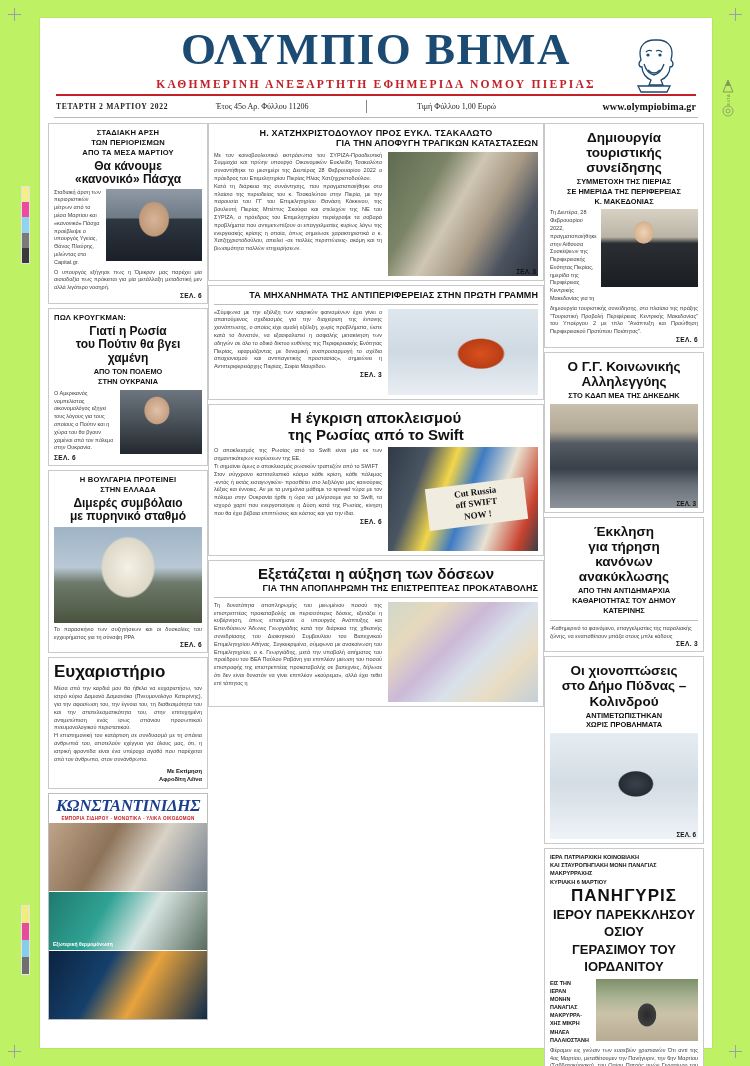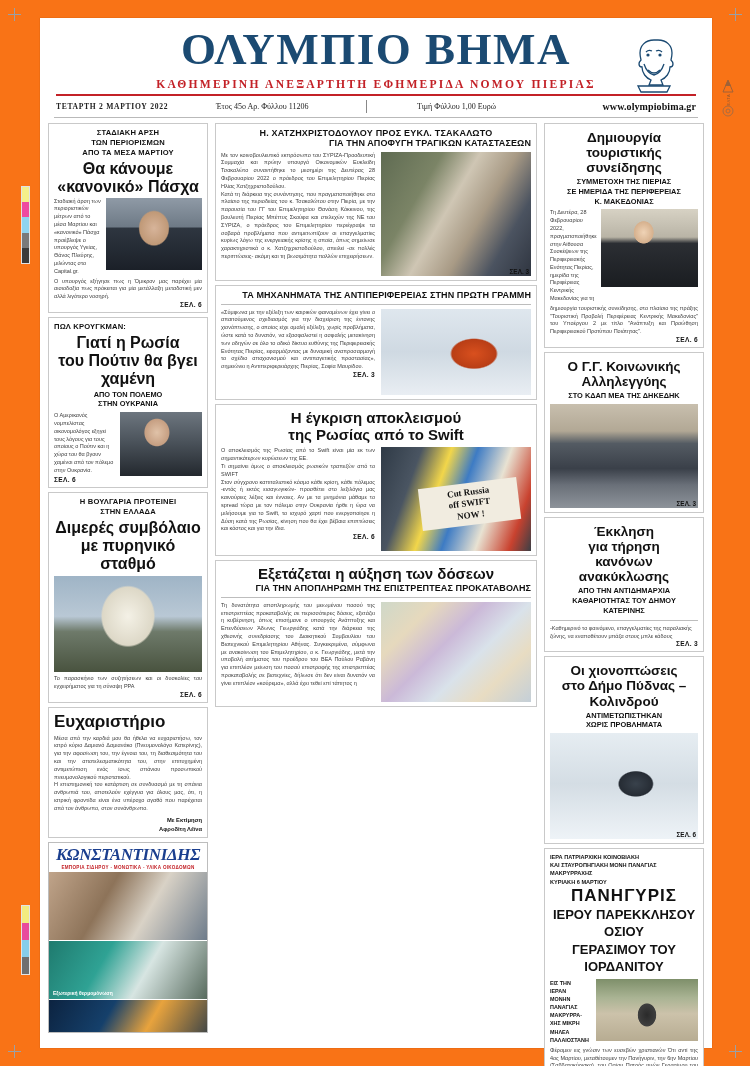--- a/index.html
+++ b/index.html
@@ -5,21 +5,21 @@
   * { box-sizing: border-box; margin: 0; padding: 0; }
   html, body {
     width: 750px; height: 1066px;
     background: #ffffff;
     font-family: "Liberation Sans", sans-serif;
     overflow: hidden;
   }
   .page {
     position: relative;
     width: 750px; height: 1066px;
-    background: #f97316;
+    background: #bef264;
   }
 
   
   .regmark { position: absolute; width: 13px; height: 13px; }
   .regmark::before, .regmark::after {
     content: ""; position: absolute; background: #9aa0a6;
   }
   .regmark::before { left: 6px; top: 0; width: 1px; height: 13px; }
   .regmark::after { top: 6px; left: 0; height: 1px; width: 13px; }
   .rm-tl { left: 8px; top: 8px; }
@@ -100,41 +100,40 @@
     width: 20px; height: 58px;
     display: flex; flex-direction: column; align-items: center;
     opacity: .55;
   }
   .elta-txt { font-size: 4px; writing-mode: vertical-rl; transform: rotate(180deg); letter-spacing: .4px; color: #444; }
 
   
   .cols {
     display: flex;
     padding: 5px 8px 8px 8px;
-    gap: 7px;
     height: 923px;
   }
   .col-left  { width: 160px; display: flex; flex-direction: column; gap: 4px; }
   .col-mid   { flex: 1; display: flex; flex-direction: column; gap: 4px; }
   .col-right { width: 160px; display: flex; flex-direction: column; gap: 4px; }
 
   .box { border: 1px solid #c9c9c9; background: #fff; padding: 4px 5px; }
 
   .kicker {
     text-align: center;
     font-weight: bold;
     font-size: 7.6px;
     color: #111;
     line-height: 1.32;
     letter-spacing: .15px;
   }
   .hl {
     text-align: center;
     font-weight: bold;
-    font-size: 16px;
+    font-size: 12px;
     color: #111;
     line-height: 1.12;
     margin: 2px 0 2px 0;
   }
   .hl.sm { font-size: 13.5px; }
   .subk {
     text-align: center;
     font-weight: bold;
     font-size: 7.4px;
     color: #111;

